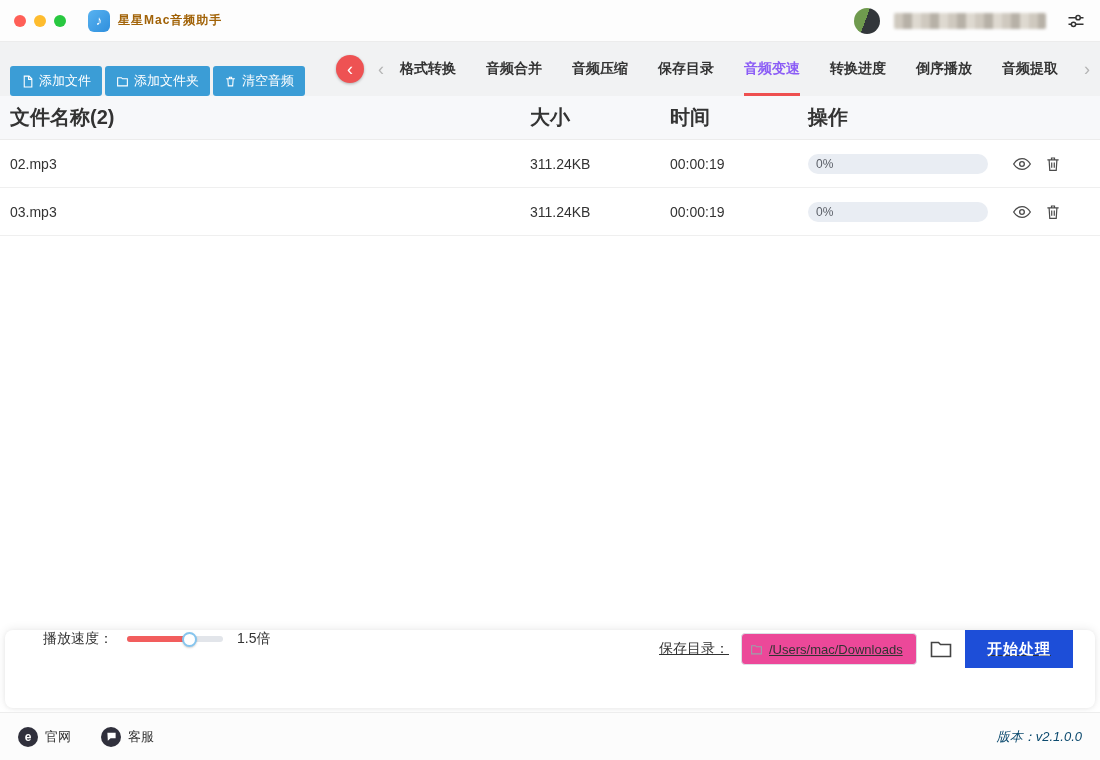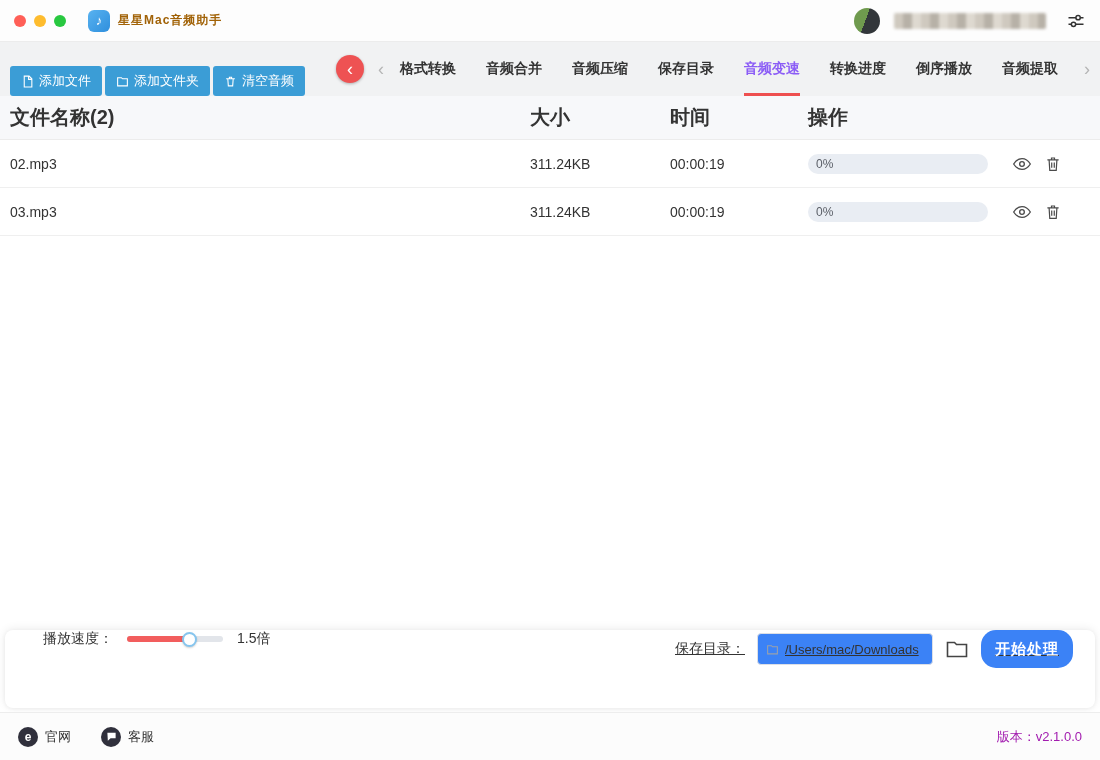--- a/index.html
+++ b/index.html
@@ -67,34 +67,34 @@
   .speed-group { display:flex; align-items:center; gap:14px; margin-left:16px; }
   .ctl-label { font-size:14px; color:#333; white-space:nowrap; }
   .slider { width:96px; height:18px; position:relative; display:flex; align-items:center; cursor:pointer; }
   .slider-track { width:100%; height:6px; border-radius:3px; background:#e2e5ea; }
   .slider-fill { position:absolute; left:0; width:66%; height:6px; border-radius:3px; background:#f25d5d; }
   .slider-thumb { position:absolute; left:calc(66% - 8px); width:15px; height:15px;
     background:#fff; border:2px solid #86c5ee; border-radius:50%;
     box-shadow:0 1px 2px rgba(0,0,0,.18); }
   .save-group { margin-left:auto; display:flex; align-items:center; gap:12px;text-decoration:underline; }
   .dir-box { width:176px; height:32px; border:1px solid #dcdfe6; border-radius:4px;
-    display:flex; align-items:center; gap:6px; padding:0 8px; background:#3b82f6; cursor:text; }
+    display:flex; align-items:center; gap:6px; padding:0 8px; background:#ec4899; cursor:text; }
   .dir-text { font-size:13px; color:#333; white-space:nowrap; overflow:hidden; flex:1; }
   .folder-btn { display:flex; cursor:pointer; }
-  .start-btn { width:92px; height:38px; background:#3b82f6; color:#fff; border:none;
-    border-radius:15px; font-size:15px; font-weight:bold; font-family:inherit; cursor:pointer;
+  .start-btn { width:108px; height:38px; background:#1d4ed8; color:#fff; border:none;
+    border-radius:0; font-size:15px; font-weight:bold; font-family:inherit; cursor:pointer;
     letter-spacing:1px; }
 
   
   .footer { position:absolute; left:0; right:0; bottom:0; height:48px; background:#fcfcfc;
     border-top:1px solid #ededed; display:flex; align-items:center; padding:0 18px; gap:30px; }
   .footer-item { display:flex; align-items:center; gap:7px; font-size:13px; color:#333; cursor:pointer; }
   .badge-circle { width:20px; height:20px; border-radius:50%; background:#30303c; color:#fff;
     display:flex; align-items:center; justify-content:center; font-size:12px; font-weight:bold; }
-  .version { margin-left:auto; font-size:13px; color:#a21caf; }
+  .version { margin-left:auto; font-size:13px; color:#0c4a6e;font-style:italic; }
 </style>
 </head>
 <body>
 
 <div class="titlebar">
   <div class="lights">
     <div class="light red"></div>
     <div class="light yellow"></div>
     <div class="light green"></div>
   </div>

